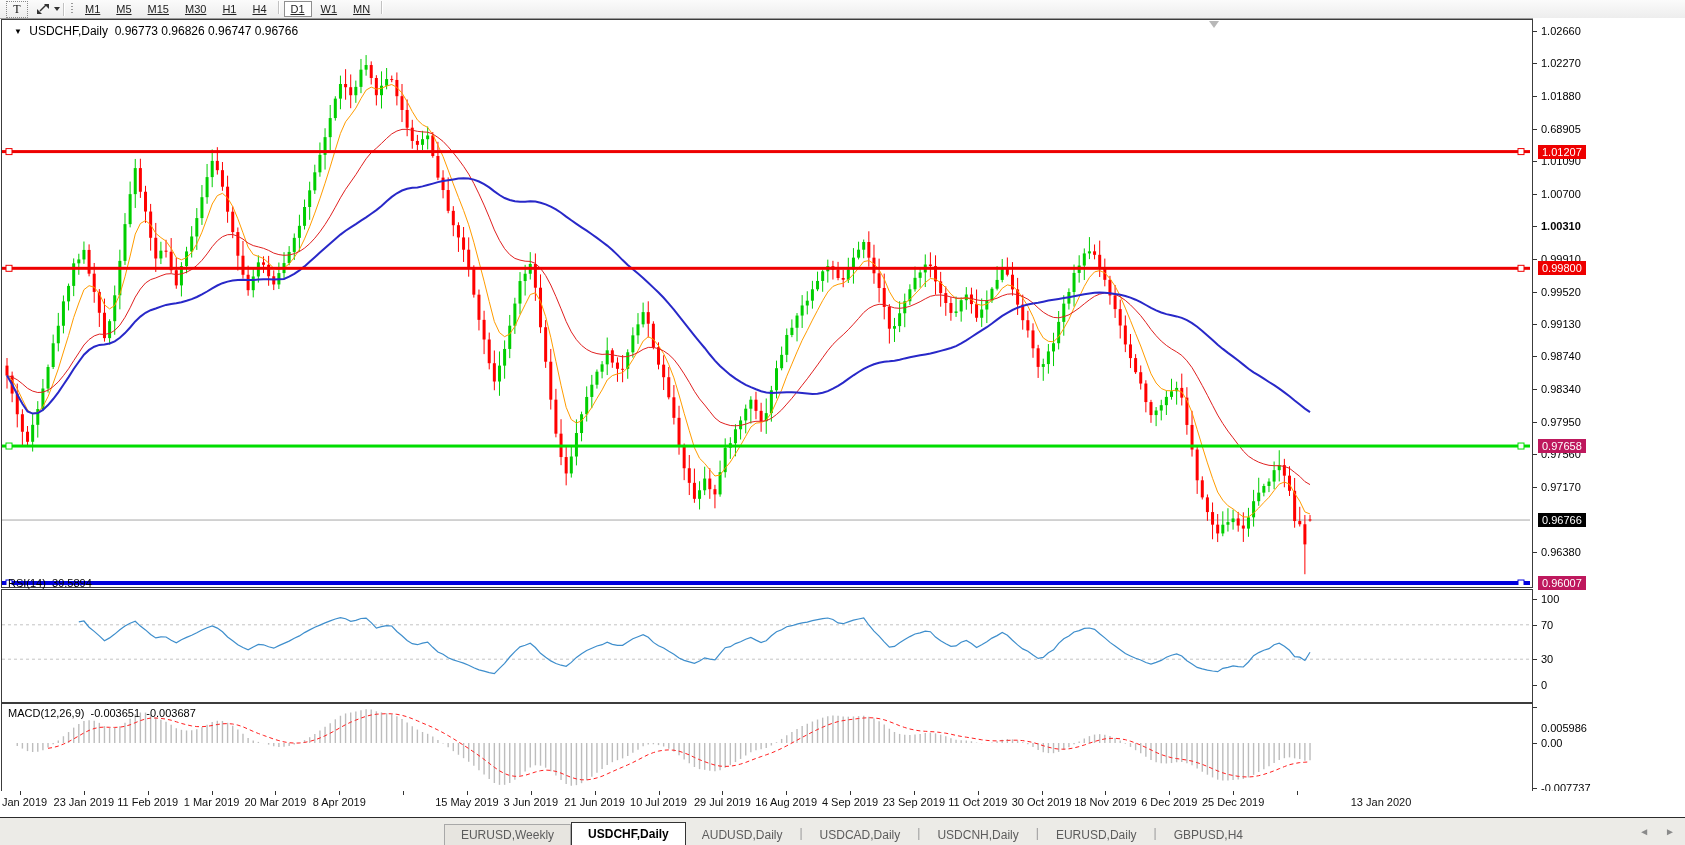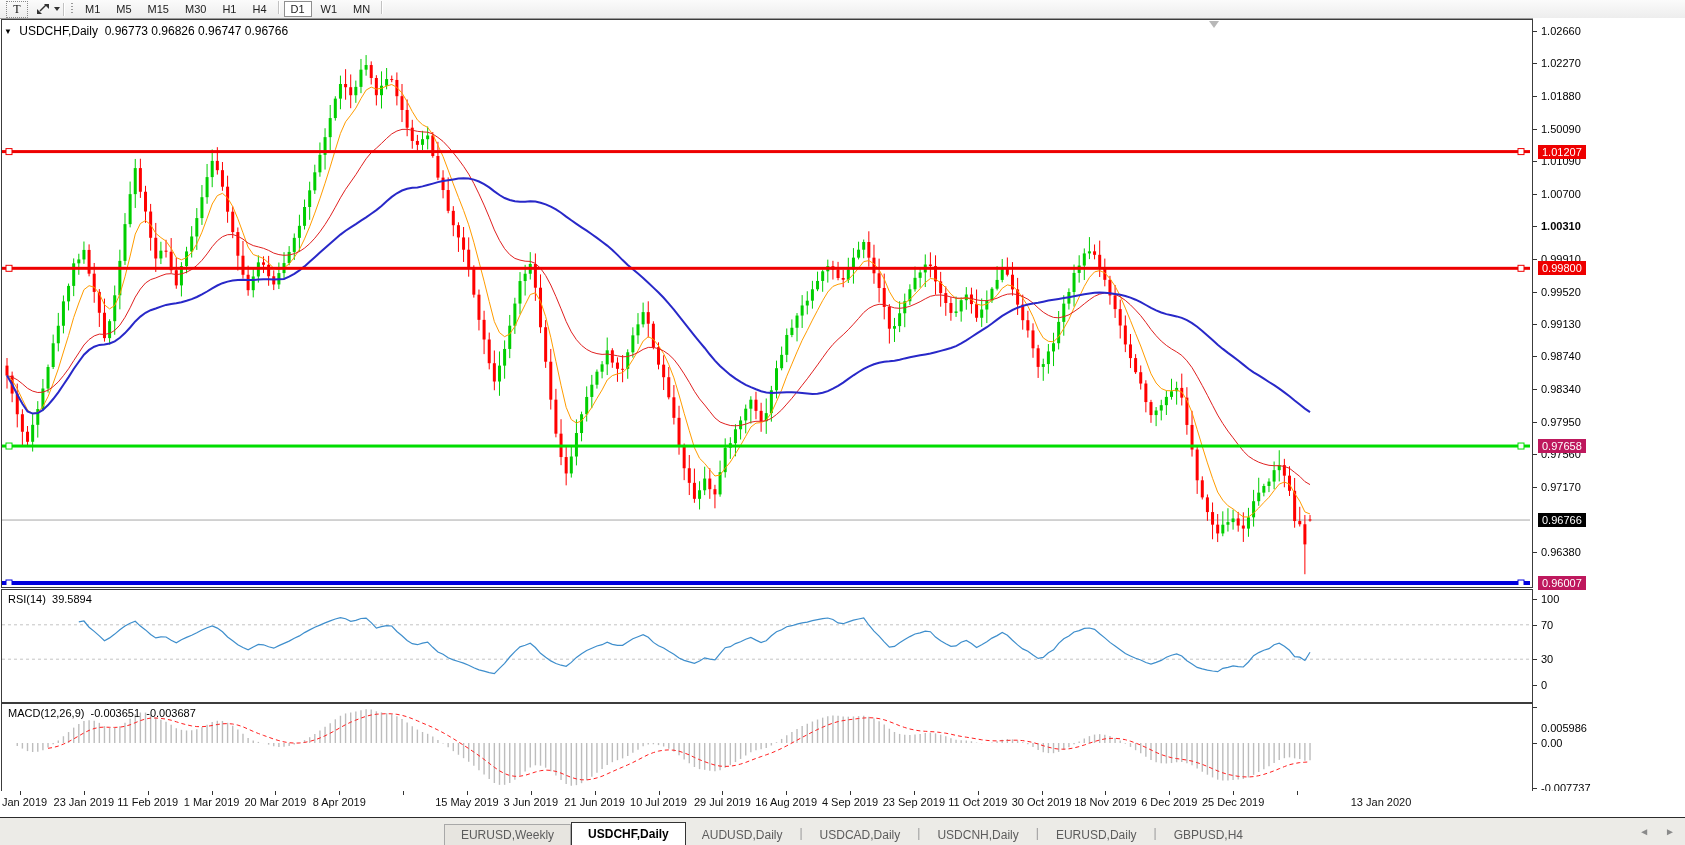--- a/index.html
+++ b/index.html
@@ -24,25 +24,25 @@
     border:1px dotted #8a8a8a;font-family:"Liberation Serif",serif;font-size:12px;color:#111;}
   .tool-arrows{display:flex;align-items:center;margin-left:8px;}
   .caret{width:0;height:0;border-left:3px solid transparent;border-right:3px solid transparent;border-top:4px solid #333;margin-left:4px;}
   
   .pane{position:absolute;left:1px;background:#ffffff;border:1px solid #3c3c3c;}
   #pane-price{top:19px;width:1530px;height:567px;}
   #pane-rsi{top:589px;width:1530px;height:112px;}
   #pane-macd{top:703px;width:1530px;height:88px;}
   .pane svg{position:absolute;left:0;top:0;}
   #chart-title{
-    position:absolute;left:4px;top:24px;font-size:12px;color:#000;z-index:5;white-space:nowrap;
+    position:absolute;left:14px;top:24px;font-size:12px;color:#000;z-index:5;white-space:nowrap;
   }
   #chart-title .tri{font-size:8px;position:relative;top:-1px;margin-right:4px;}
   .ind-label{position:absolute;left:8px;font-size:11px;color:#000;z-index:5;white-space:nowrap;}
-  #rsi-label{top:593px;}
+  #rsi-label{top:577px;}
   #macd-label{top:707px;}
   
   #axis-col{position:absolute;left:1533px;top:18px;width:152px;height:799px;background:#fff;}
   .tickmark{position:absolute;left:0;width:4px;height:1px;background:#333;}
   .axis-lbl{position:absolute;left:8px;font-size:11px;color:#000;white-space:nowrap;}
   .axis-badge{position:absolute;left:5px;font-size:11px;padding:0 4px;height:14px;line-height:14px;color:#fff;white-space:nowrap;}
   
   #date-strip{position:absolute;left:0;top:791px;width:1685px;height:26px;background:#fff;}
   .date-lbl{position:absolute;top:5px;width:96px;margin-left:-48px;text-align:center;font-size:11px;font-weight:500;color:#111;white-space:nowrap;}
   .date-tick{position:absolute;top:0;width:1px;height:4px;background:#333;}
@@ -71,21 +71,21 @@
   <div class="tool-arrows">
     <svg width="14" height="12" viewBox="0 0 14 12">
       <path d="M13 1 L8 1 L13 6 Z" fill="#333"></path>
       <path d="M1 11 L6 11 L1 6 Z" fill="#333"></path>
       <path d="M4 8 L10 2" stroke="#333" stroke-width="1.5"></path>
     </svg>
     <span class="caret"></span>
   </div>
   <div class="tb-sep"></div>
   <div class="tb-grip"></div>
-  <div id="tf-group" style="display: flex;">
+  <div id="tf-group" style="display: flex; text-decoration: underline;">
       <div class="tb-btn">M1</div>
       <div class="tb-btn">M5</div>
       <div class="tb-btn">M15</div>
       <div class="tb-btn">M30</div>
       <div class="tb-btn">H1</div>
       <div class="tb-btn">H4</div>
       <div class="tb-sep"></div>
       <div class="tb-btn active">D1</div>
       <div class="tb-btn">W1</div>
       <div class="tb-btn">MN</div>
@@ -907,21 +907,21 @@
 </div>
 
 <div id="axis-col">
     <div class="tickmark" style="top: 13.0345px;"></div>
     <div class="axis-lbl" style="top: 7.03451px;">1.02660</div>
     <div class="tickmark" style="top: 45.3913px;"></div>
     <div class="axis-lbl" style="top: 39.3913px;">1.02270</div>
     <div class="tickmark" style="top: 77.7482px;"></div>
     <div class="axis-lbl" style="top: 71.7482px;">1.01880</div>
     <div class="tickmark" style="top: 110.935px;"></div>
-    <div class="axis-lbl" style="top: 104.935px;">1.50090</div>
+    <div class="axis-lbl" style="top: 104.935px;">0.68905</div>
     <div class="tickmark" style="top: 143.291px;"></div>
     <div class="axis-lbl" style="top: 137.291px;">1.01090</div>
     <div class="tickmark" style="top: 175.648px;"></div>
     <div class="axis-lbl" style="top: 169.648px;">1.00700</div>
     <div class="tickmark" style="top: 208.005px;"></div>
     <div class="axis-lbl" style="top: 202.005px; font-weight: bold;">1.00310</div>
     <div class="tickmark" style="top: 241.192px;"></div>
     <div class="axis-lbl" style="top: 235.192px;">0.99910</div>
     <div class="tickmark" style="top: 273.548px;"></div>
     <div class="axis-lbl" style="top: 267.548px;">0.99520</div>

